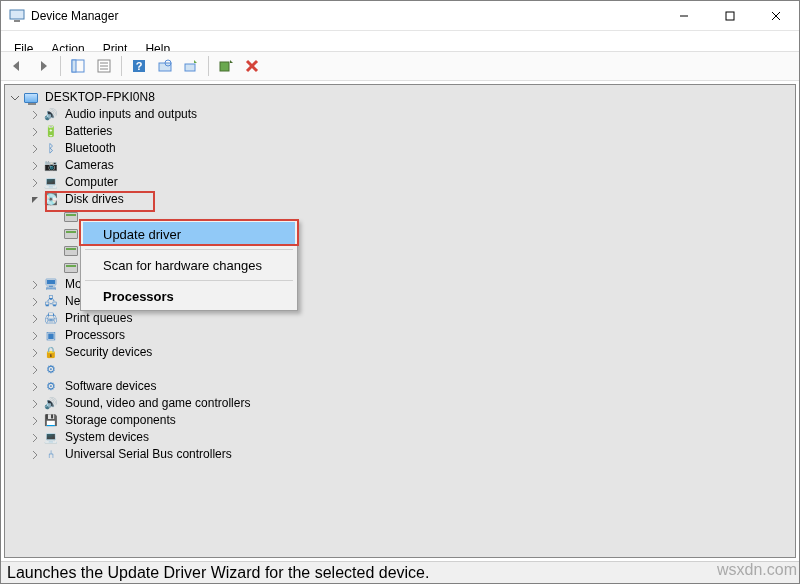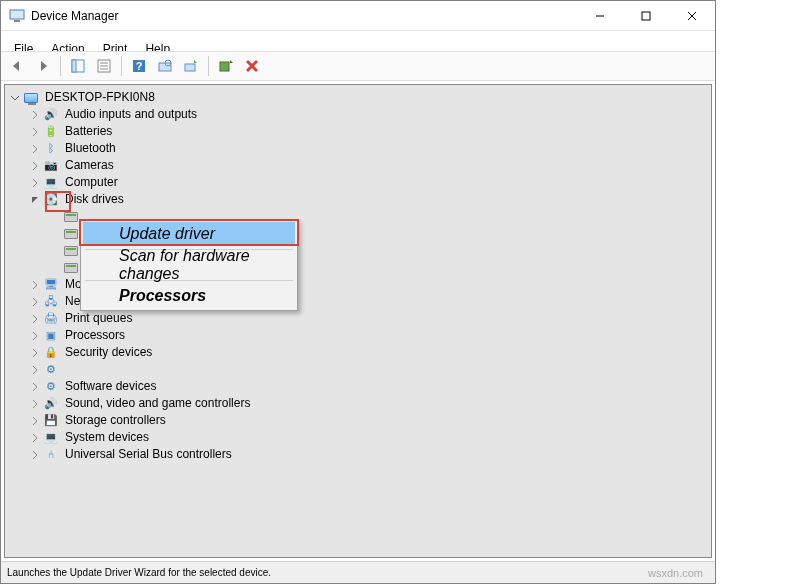--- a/index.html
+++ b/index.html
@@ -1,17 +1,17 @@
 <!DOCTYPE html>
 <html><head>
 <meta charset="utf-8">
 <style>
   * { box-sizing: border-box; }
   html, body { margin:0; padding:0; font-family: "Segoe UI", Tahoma, sans-serif; font-size: 12px; color:#000; background:#fff; }
-  .window { width:716px; height:584px; border:1px solid #808080; background:#fff; display:flex; flex-direction:column; position:relative; }
+  .window { width:800px; height:584px; border:1px solid #808080; background:#fff; display:flex; flex-direction:column; position:relative; }
   
   
   .titlebar { height:30px; display:flex; align-items:center; padding:0 0 0 8px; border-bottom:1px solid #e5e5e5; }
   .titlebar .ticon { width:16px; height:16px; margin-right:6px; display:flex; align-items:center; justify-content:center; }
   .titlebar .title { flex:1; font-size:12px; }
   .titlebar .winbtn { width:46px; height:30px; display:flex; align-items:center; justify-content:center; }
   
   
   .menubar { height:20px; display:flex; align-items:center; padding:0 4px; }
   .menubar .menuitem { padding:1px 9px;margin-top:15px; }
@@ -30,29 +30,29 @@
   .label { padding:0 2px; }
   .indent0 { padding-left:4px; }
   .indent1 { padding-left:24px; }
   .indent2 { padding-left:44px; }
   
   .row-highlight { position:relative; }
   .row-highlight::after { content:""; position:absolute; left:40px; top:0; right:640px; height:17px; border:2px solid #d4443a; pointer-events:none; }
   
   
   .context-menu { position:absolute; left:79px; top:218px; width:218px; background:#f2f2f2; border:1px solid #a0a0a0; box-shadow:3px 3px 4px rgba(0,0,0,0.25); padding:2px; }
-  .context-menu .cmitem { height:24px; display:flex; align-items:center; padding-left:36px; font-size:16px;font-style:italic; }
+  .context-menu .cmitem { height:24px; display:flex; align-items:center; padding-left:20px; font-size:13px; }
   .context-menu .cmitem.hover { background:#91c9f7; }
   .context-menu .cmitem.bold { font-weight:bold; }
   .context-menu .cmsep { height:1px; background:#d0d0d0; margin:3px 2px; }
   .cm-highlight { position:absolute; left:78px; top:218px; width:220px; height:27px; border:2px solid #d4443a; pointer-events:none; }
   
   
-  .statusbar { height:22px; border-top:1px solid #d0d0d0; display:flex; align-items:center; padding:0 6px; font-size:10px; background:#f0f0f0; }
-  .watermark { position:absolute; right:12px; bottom:4px; font-size:11px; color:#aaa; }
+  .statusbar { height:22px; border-top:1px solid #d0d0d0; display:flex; align-items:center; padding:0 6px; font-size:16px; background:#f0f0f0; }
+  .watermark { position:absolute; right:2px; bottom:4px; font-size:16px; color:#aaa; }
   
   
   .ico-monitor { width:14px; height:10px; border:1px solid #3a7fc4; border-radius:1px; background:linear-gradient(#bfe0ff,#6fb3ef); position:relative;}
   .ico-monitor::after{content:"";position:absolute;bottom:-3px;left:3px;width:8px;height:2px;background:#888;}
   .ico-disk { width:14px;height:10px;background:#d0d0d0;border:1px solid #888;border-radius:1px;position:relative;}
   .ico-disk::before{content:"";position:absolute;top:1px;left:1px;width:10px;height:2px;background:#6aa84f;}
 </style>
 </head>
 <body>
 
@@ -317,21 +317,21 @@
           <span class="devicon" style="font-size:11px;color:#3a7fc4;">🔊</span>
           <span class="label">Sound, video and game controllers</span>
         </div>
         <div class="tree-row indent1">
           <span class="arrow">
             <svg viewBox="0 0 10 10">
               <path d="M3 1 L7 5 L3 9" fill="none" stroke="#888"></path>
             </svg>
           </span>
           <span class="devicon" style="font-size:11px;color:#3a7fc4;">💾</span>
-          <span class="label">Storage controllers</span>
+          <span class="label">Storage components</span>
         </div>
         <div class="tree-row indent1">
           <span class="arrow">
             <svg viewBox="0 0 10 10">
               <path d="M3 1 L7 5 L3 9" fill="none" stroke="#888"></path>
             </svg>
           </span>
           <span class="devicon" style="font-size:11px;color:#3a7fc4;">💻</span>
           <span class="label">System devices</span>
         </div>

